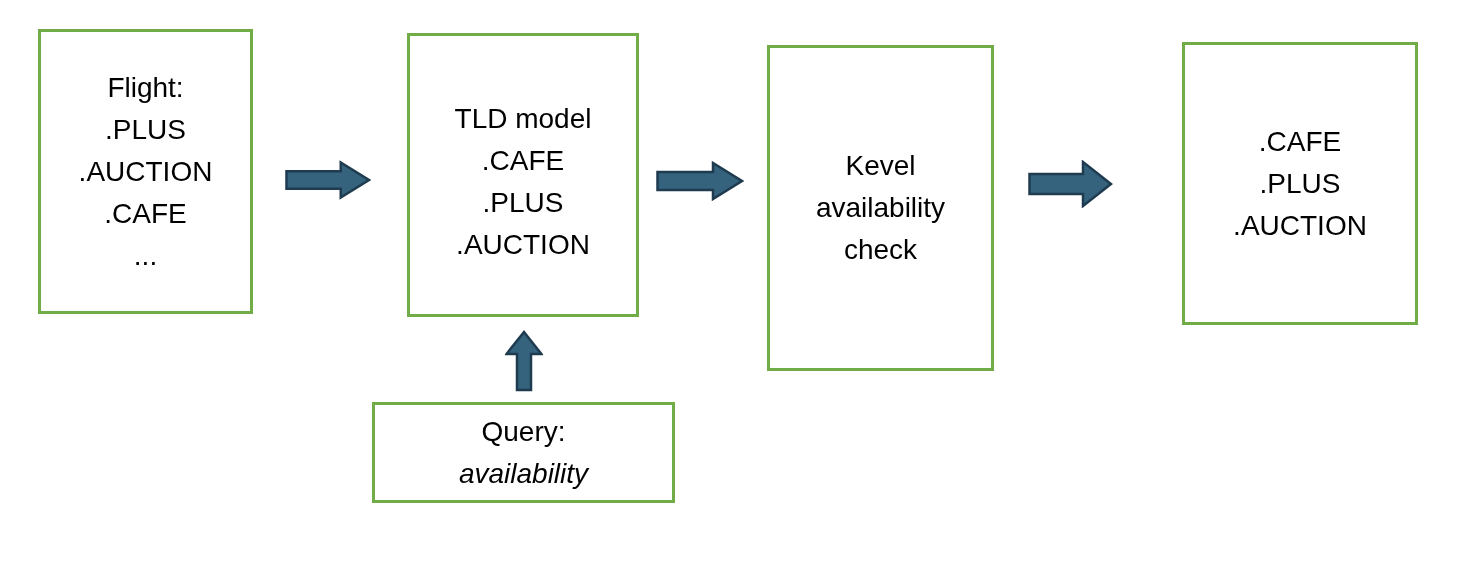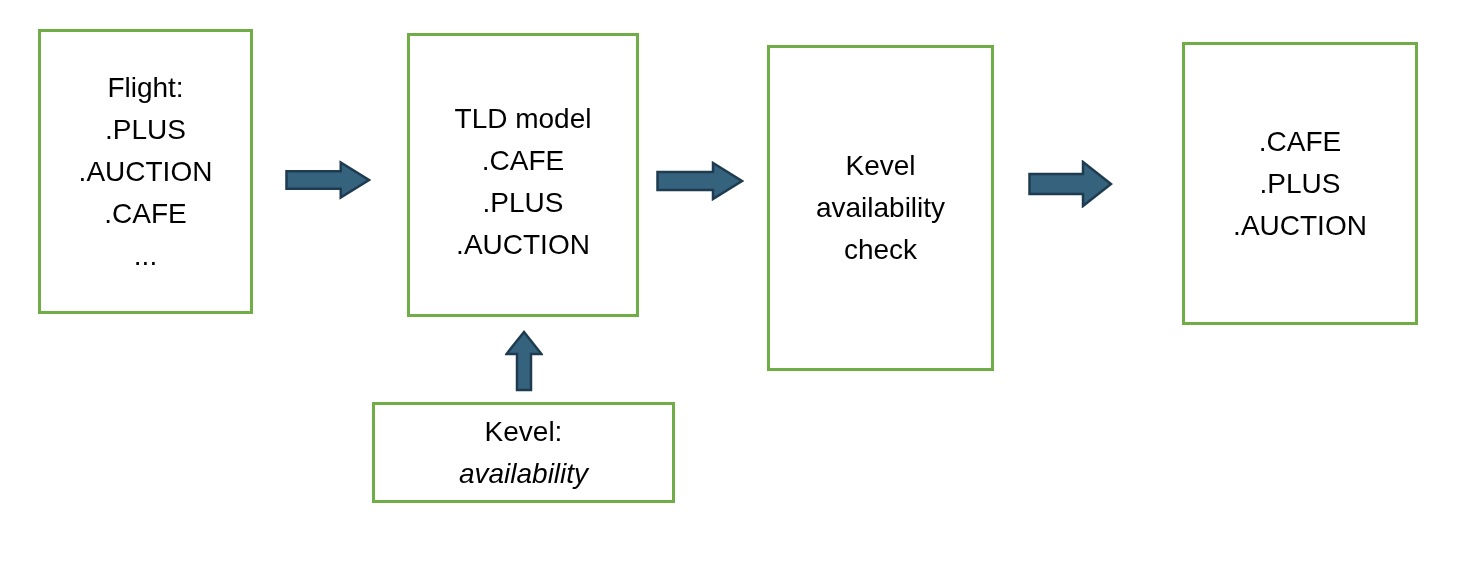--- a/index.html
+++ b/index.html
@@ -92,17 +92,17 @@
     <div class="line">.CAFE</div>
     <div class="line">.PLUS</div>
     <div class="line">.AUCTION</div>
   </div>
 
   <svg class="arrow" id="arrow-up" viewBox="0 0 38 62" aria-hidden="true">
     <polygon points="19,2 36.5,24 26,24 26,60 12,60 12,24 1.5,24"></polygon>
   </svg>
 
   <div class="node" id="box-query">
-    <div class="line">Kevel:</div>
+    <div class="line">Query:</div>
     <div class="line italic">availability</div>
   </div>
 
 </div>
 
 </body></html>

